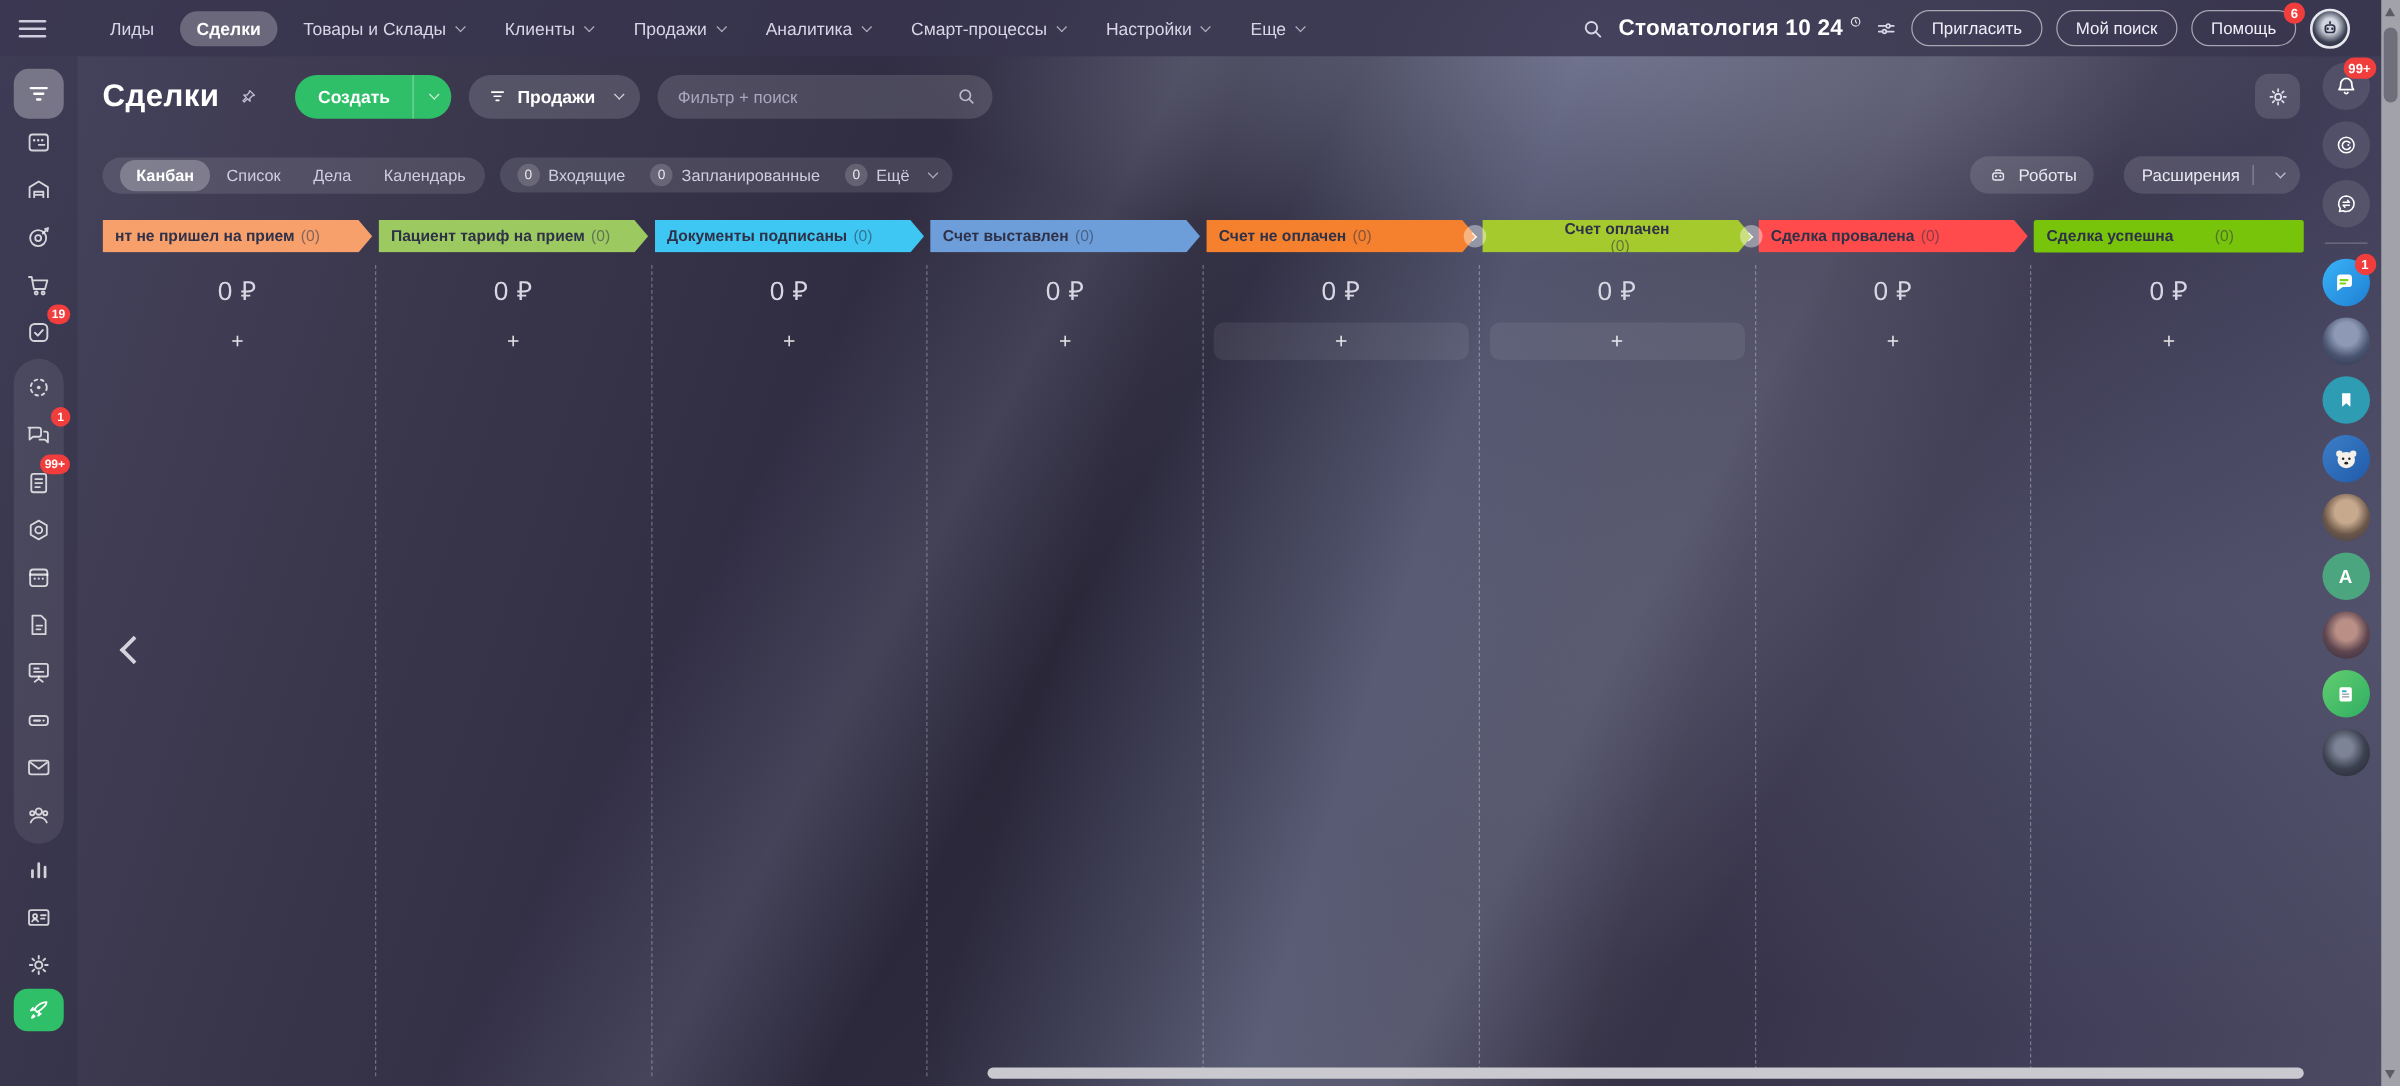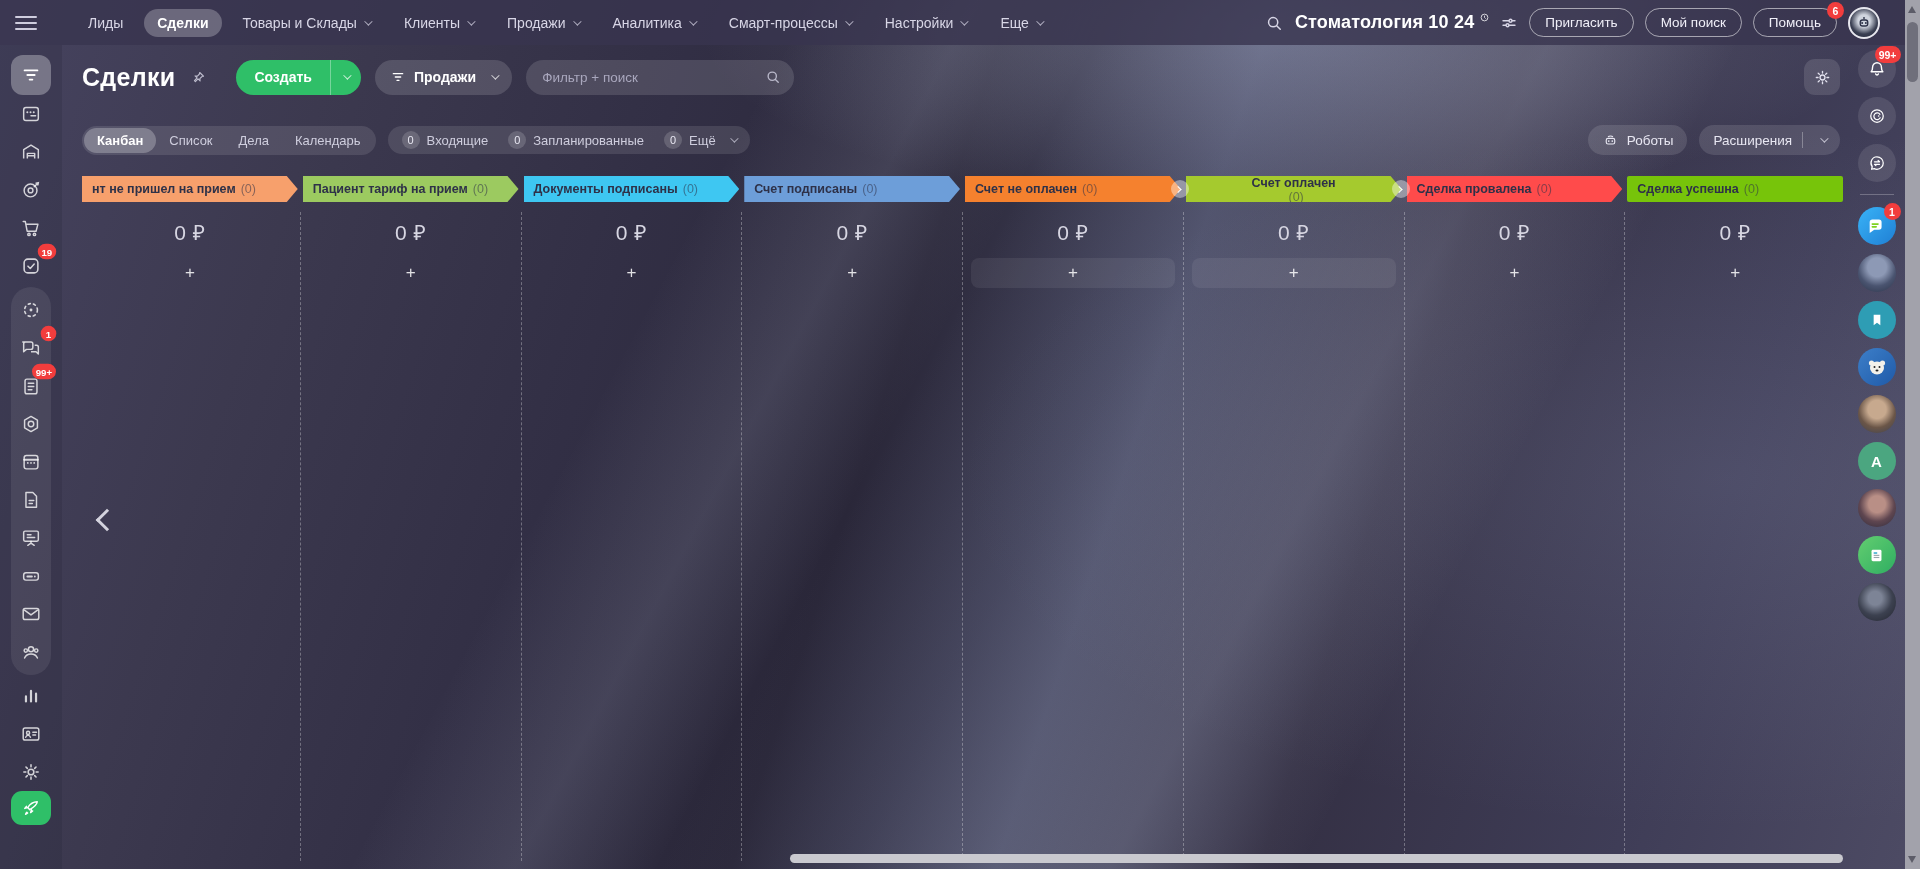--- a/index.html
+++ b/index.html
@@ -102,42 +102,42 @@
   .search-box .mag{ position:absolute; right:12px; top:8px; color:#b9b8ca;}
   .toolbar-right{ margin-left:auto; display:flex; align-items:center;}
   .gear-btn{ width:36px; height:36px; border:none; border-radius:11px; background:rgba(255,255,255,.12);
     color:#e3e2ef; cursor:pointer; display:flex; align-items:center; justify-content:center;}
 
   
   .tabsrow{ position:absolute; left:82px; top:126px; right:80px; height:28px; z-index:10;
     display:flex; align-items:center; gap:12px;}
   .tab-group{ display:flex; align-items:center; background:rgba(255,255,255,.11); border-radius:15px; padding:2px;}
   .tab{ padding:5px 13px; font-size:13px; color:#cfcede; border-radius:13px; cursor:pointer; white-space:nowrap;}
-  .tab.active{ background:rgba(255,255,255,.25); color:#fff; font-weight:bold;}
+  .tab.active{ background:rgba(255,255,255,.25); color:#fff; font-weight:bold;margin-left:12px;}
   .counter-group{ display:flex; align-items:center; background:rgba(255,255,255,.11); border-radius:15px;
     padding:2px 6px; gap:4px;}
   .counter{ display:flex; align-items:center; gap:7px; padding:3px 8px; font-size:13px; color:#cfcede; cursor:pointer;}
   .cnum{ min-width:18px; height:18px; border-radius:9px; background:rgba(255,255,255,.16);
     color:#e8e7f2; font-size:11px; display:flex; align-items:center; justify-content:center; padding:0 4px;}
-  .tabsrow-right{ margin-left:auto; display:flex; align-items:center; gap:12px;}
+  .tabsrow-right{ margin-left:auto; display:flex; align-items:center; gap:24px;}
   .soft-btn{ display:flex; align-items:center; gap:8px; height:30px; padding:0 14px;
     background:rgba(255,255,255,.12); border:none; border-radius:16px; color:#e8e7f2; font-size:13.5px;
     cursor:pointer; font-family:"Liberation Sans",sans-serif; white-space:nowrap;}
   .soft-btn .vbar{ width:1px; height:16px; background:rgba(255,255,255,.3); margin:0 2px;}
 
   
   .board{ position:absolute; left:82px; right:77px; top:176px; bottom:0; z-index:5;
     display:grid; grid-template-columns:repeat(8,1fr); column-gap:5px;}
   .kcol{ position:relative; }
   .kcol:not(:last-child)::after{ content:""; position:absolute; right:-3px; top:36px; bottom:8px;
     border-left:1px dashed rgba(255,255,255,.30);}
   .col-head{ position:relative; height:26px; display:flex; align-items:center; padding:0 10px;
     font-size:12.5px; font-weight:bold; color:#2e3148; cursor:pointer;
     clip-path:polygon(0 0, calc(100% - 11px) 0, 100% 50%, calc(100% - 11px) 100%, 0 100%);}
-  .kcol:last-child .col-head{ clip-path:none; border-radius:2px;}
+  .kcol:last-child .col-head{ clip-path:none; border-radius:2px;gap:28px;}
   .col-head .cnt{ font-weight:normal; opacity:.55; margin-left:5px;}
   .stage-dot{ position:absolute; right:-8px; top:4px; width:18px; height:18px; border-radius:50%;
     background:rgba(255,255,255,.40); z-index:6; display:flex; align-items:center; justify-content:center;}
   .stage-dot i{ display:block; width:5px; height:5px; border-right:1.6px solid #fff;
     border-top:1.6px solid #fff; transform:rotate(45deg) translate(-1px,1px);}
   .amount{ margin-top:16px; text-align:center; font-size:21px; color:#d7d6e2; letter-spacing:.5px; font-weight:normal;}
   .plus-row{ margin:12px 6px 0 6px; height:30px; border:none; background:transparent; border-radius:8px;
     color:rgba(255,255,255,.85); font-size:17px; cursor:pointer; width:calc(100% - 12px);}
   .plus-row.hl{ background:rgba(255,255,255,.07);}
 
@@ -545,21 +545,21 @@
       <div class="col-head" style="background: rgb(62, 199, 242);">
         <span>Документы подписаны</span>
         <span class="cnt">(0)</span>
       </div>
       <div class="amount">0 ₽</div>
       <button class="plus-row">+</button>
     </div>
 
     <div class="kcol">
       <div class="col-head" style="background: rgb(109, 158, 217);">
-        <span>Счет подписаны</span>
+        <span>Счет выставлен</span>
         <span class="cnt">(0)</span>
       </div>
       <div class="amount">0 ₽</div>
       <button class="plus-row">+</button>
     </div>
 
     <div class="kcol">
       <div class="col-head" style="background: rgb(245, 129, 46);">
         <span>Счет не оплачен</span>
         <span class="cnt">(0)</span>

